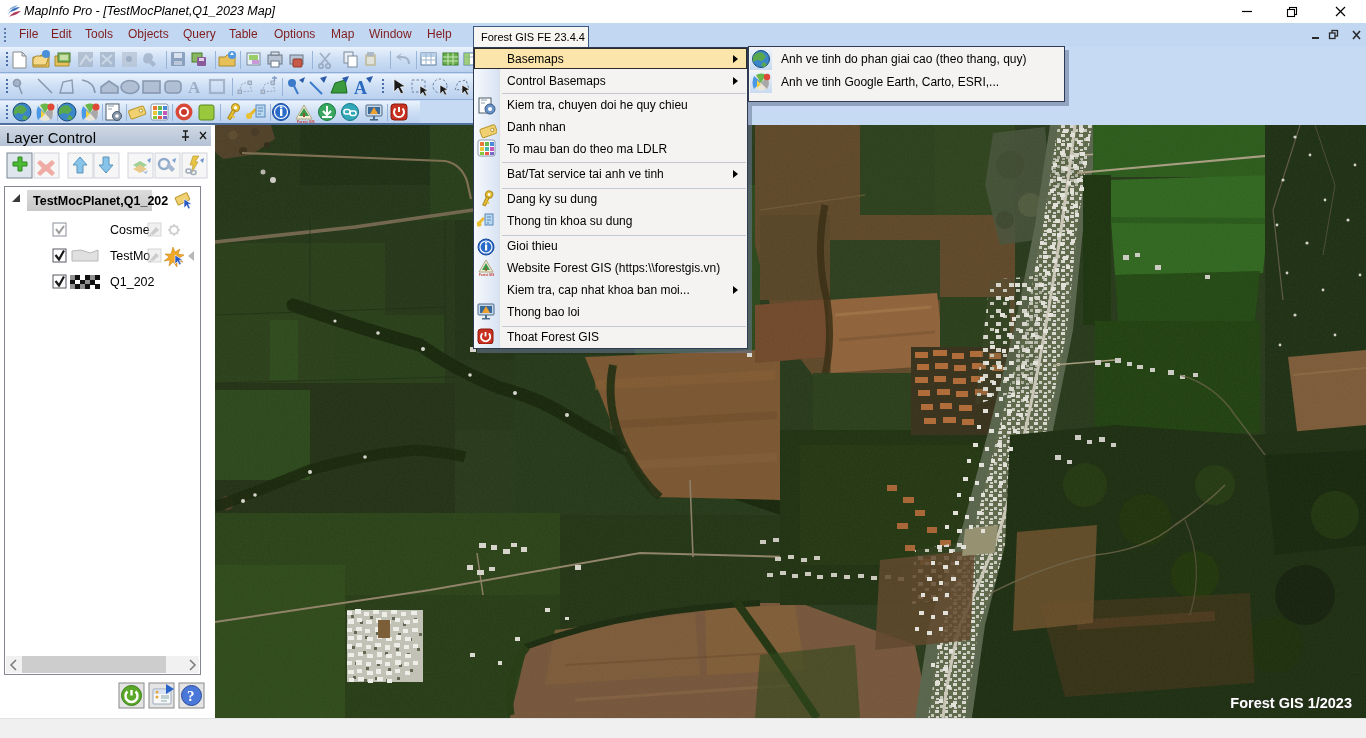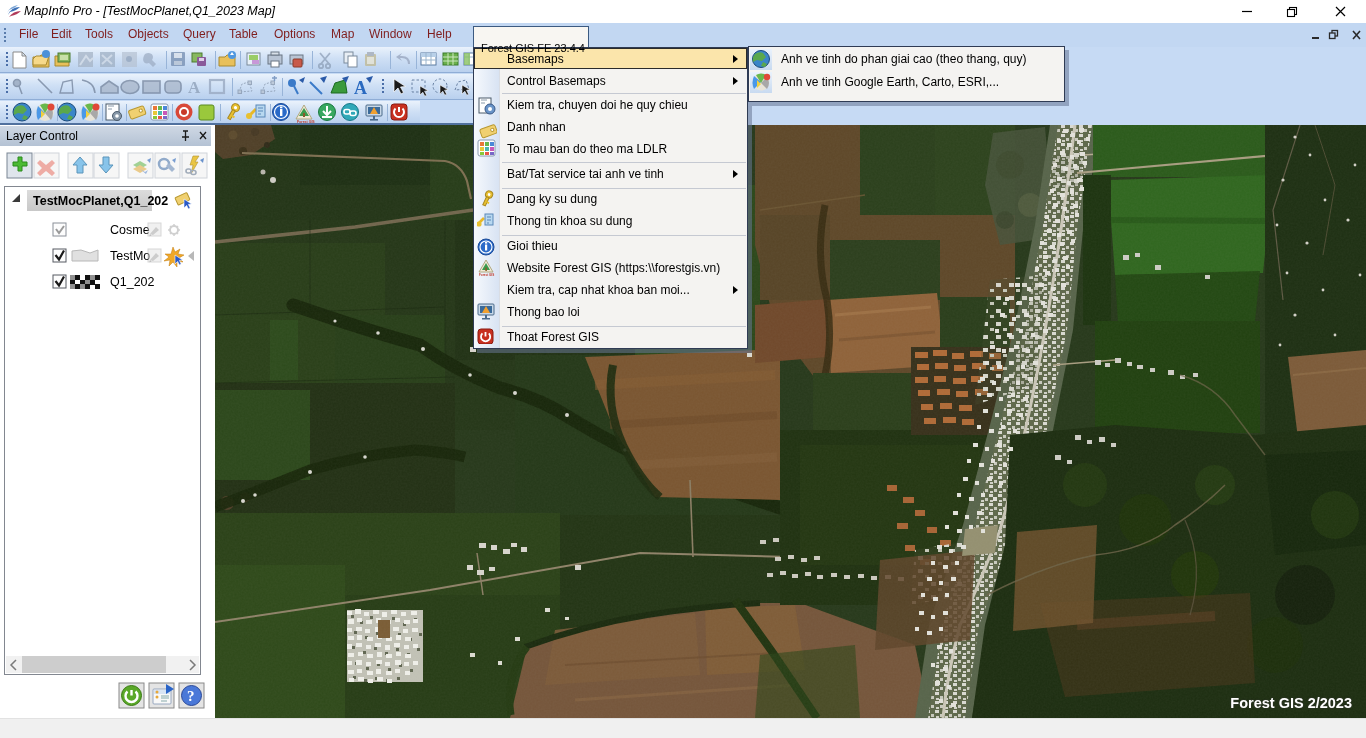--- a/index.html
+++ b/index.html
@@ -11,28 +11,28 @@
   #titletext { position:absolute; left:24px; top:4px; font-size:12.5px; color:#000; }
   
   #menubar { position:absolute; left:0; top:23px; width:1366px; height:24px; background:#c2d7f2; }
   .mi { position:absolute; top:4px; height:18px; font-size:12px; color:#7f1d1d; }
   
   #toolzone { position:absolute; left:0; top:47px; width:1366px; height:78px; background:#c6daf4; }
   .tstrip { position:absolute; left:0; background:linear-gradient(#eaf2fc,#cfe0f5 45%,#b9d0ee); border-bottom:1px solid #8fadd6; }
   
   #panel { position:absolute; left:0; top:125px; width:215px; height:593px; background:#ffffff; }
   #panelhead { position:absolute; left:0; top:1px; width:211px; height:20px; background:linear-gradient(#cfd8e4,#b4c2d4); }
-  #paneltitle { position:absolute; left:6px; top:3px; font-size:12px; color:#000; }
+  #paneltitle { position:absolute; left:6px; top:3px; font-size:15px; color:#000; }
   #treebox { position:absolute; left:4px; top:61px; width:197px; height:489px; border:1px solid #828790; background:#fff; }
   
   #map { position:absolute; left:215px; top:125px; width:1151px; height:593px; background:#283a1b; }
   
   #statusbar { position:absolute; left:0; top:718px; width:1366px; height:20px; background:#f0f0f0; border-top:1px solid #e2e2e2; }
   
-  #fgtab { position:absolute; left:473px; top:26px; width:116px; height:21px; background:#f8f6f2; border:1px solid #3c5a80; border-bottom:none; font-size:11px; padding:15px 0 0 7px; white-space:nowrap; }
+  #fgtab { position:absolute; left:473px; top:26px; width:116px; height:21px; background:#f8f6f2; border:1px solid #3c5a80; border-bottom:none; font-size:11px; padding:4px 0 0 7px; white-space:nowrap; }
   #ddmenu { position:absolute; left:473px; top:47px; width:275px; height:302px; background:#f4f3f1; border:1px solid #2f3b54; box-shadow:4px 4px 0 rgba(104,118,148,0.55);padding-left:40px; }
   #ddicons { position:absolute; left:0; top:0; width:26px; height:300px; background:linear-gradient(90deg,#f6f9fd,#d8e3f3); border-right:1px solid #d9dde4; }
   .dditem { position:absolute; left:33px; font-size:12px; color:#000; white-space:nowrap; }
   .ddsep { position:absolute; left:28px; width:244px; height:1px; background:#c5c9d2; }
   .ddarrow { position:absolute; left:259px; width:0; height:0; border-left:5px solid #000; border-top:4px solid transparent; border-bottom:4px solid transparent; }
   #submenu { position:absolute; left:748px; top:46px; width:317px; height:56px; background:#f4f3f1; border:1px solid #2f3b54; box-shadow:4px 4px 0 rgba(104,118,148,0.55); }
 </style>
 </head>
 <body>
 <div id="app">
@@ -577,21 +577,21 @@
           <rect x="978" y="248" width="5" height="4"></rect>
       <rect x="940" y="140" width="6" height="5"></rect>
           <rect x="990" y="150" width="5" height="4"></rect>
     </g>
 
     <path d="M772,470 Q830,440 880,430 Q930,425 960,400 Q990,380 1010,360" stroke="#6e6448" stroke-width="1.6" fill="none" opacity="0.8"></path>
     <path d="M970,395 Q990,440 975,490" stroke="#5f5640" stroke-width="1.3" fill="none" opacity="0.7"></path>
     <path d="M965,250 Q1000,260 1020,290 Q1035,310 1050,330" stroke="#6e6448" stroke-width="1.4" fill="none" opacity="0.7"></path>
     <rect x="0" y="0" width="1151" height="593" filter="url(#grain)" opacity="0.14"></rect>
   </svg>
-  <div style="position:absolute;right:14px;bottom:7px;font-size:14.5px;font-weight:bold;color:#fff;text-shadow:0 0 2px #333;">Forest GIS 2/2023</div>
+  <div style="position:absolute;right:14px;bottom:7px;font-size:14.5px;font-weight:bold;color:#fff;text-shadow:0 0 2px #333;">Forest GIS 1/2023</div>
   </div>
   <div id="titlebar">
     <svg class="abs" style="left:6px;top:4px" width="16" height="16" viewBox="0 0 16 16">
       <path d="M2,11 Q5,3 14,3 Q10,7 4,8 Z" fill="#3b6fb5"></path>
       <path d="M3,13 Q7,7 15,7 Q11,11 5,12 Z" fill="#b03a5a"></path>
       <path d="M1,9 Q4,2 12,1 Q8,5 3,6 Z" fill="#7ea8d8"></path>
     </svg>
     <div id="titletext">MapInfo Pro - [TestMocPlanet,Q1_2023 Map]</div>
     <svg class="abs" style="left:1238px;top:0" width="128" height="23" viewBox="0 0 128 23">
       <path d="M4,11.5 L14,11.5" stroke="#000" stroke-width="1.2" fill="none"></path>

